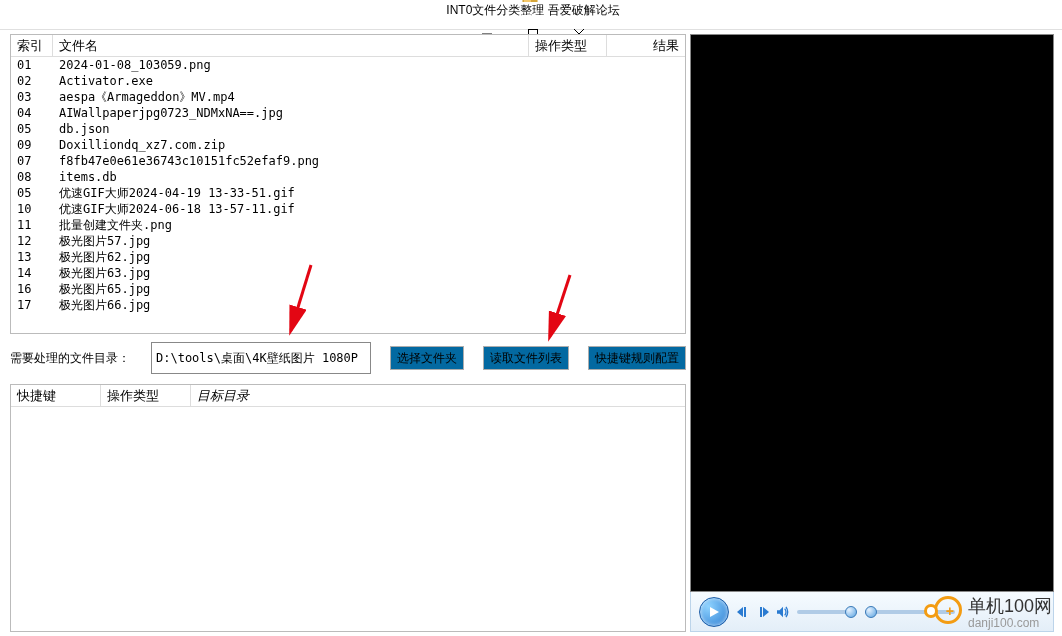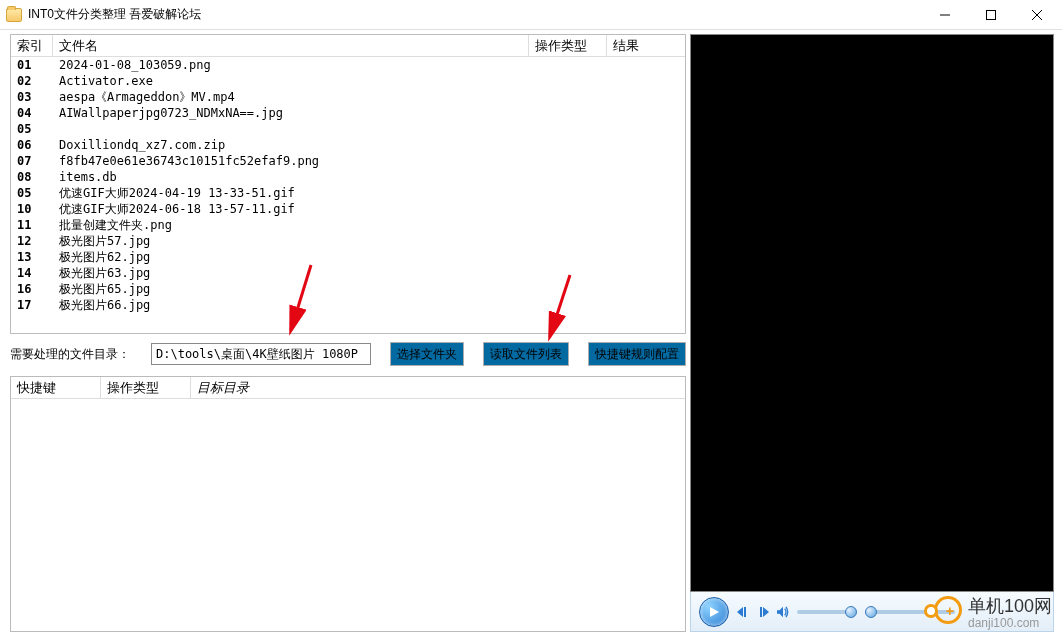--- a/index.html
+++ b/index.html
@@ -12,20 +12,21 @@
     height: 636px;
     position: relative;
   }
   .titlebar {
     height: 30px;
     background: #fff;
     border-bottom: 1px solid #e0e0e0;
     display: flex;
     align-items: center;
     padding: 0 2px 0 6px;
+    flex-direction: column;
   }
   .titlebar .folder-icon {
     width: 16px; height: 14px;
     background: linear-gradient(#ffe9a8,#f7c96b);
     border: 1px solid #d6a63a;
     border-radius: 2px;
     margin-right: 6px;
     position: relative;
   }
   .titlebar .folder-icon::before{
@@ -66,46 +67,46 @@
     line-height:21px;
   }
   .grid-header .col {
     border-right:1px solid #ddd;
     padding: 0 6px;
     background: #fff;
   }
   .col-idx { width:42px; }
   .col-name { flex:1; }
   .col-op { width:78px; }
-  .col-res { width:78px; border-right:none !important; }
+  .col-res { width:78px; border-right:none !important;text-align:right; }
 
   .grid-body {
     overflow-y: scroll;
     flex:1;
     font-family: "NSimSun","SimSun","Microsoft YaHei",monospace;
     font-size:12px;
   }
   .grid-row { display:flex; height:16px; line-height:16px; }
   .grid-row .cell { padding:0 6px; white-space:nowrap; overflow:hidden; }
-  .grid-row .cell.idx { width:42px;font-weight:bold; }
+  .grid-row .cell.idx { width:42px; }
   .grid-row .cell.name { flex:1; }
   .grid-row .cell.op { width:78px; }
   .grid-row .cell.res { width:60px; }
 
   
   .grid-body::-webkit-scrollbar { width:17px; background:#f0f0f0;}
   .grid-body::-webkit-scrollbar-thumb { background:#c1c1c1; }
   .grid-body::-webkit-scrollbar-button { background:#f0f0f0; height:17px; }
 
   .path-row {
     display:flex; align-items:center; margin-top:8px; gap:19px;
   }
   .path-row label { white-space:nowrap; margin-right:2px; font-size:12px;}
   .path-row input[type=text] {
-    flex:1; height:22px; border:1px solid #888; padding:6px 4px;
+    flex:1; height:32px; border:1px solid #888; padding:6px 4px;
     font-family: "NSimSun","SimSun",monospace; font-size:12px; background:#fff;
   }
   .btn {
     height:24px; padding:0 6px; background:#0369a1;
     border:1px solid #adadad; cursor:default; font-size:12px;
     display:inline-flex; align-items:center; justify-content:center;
   }
 
   .grid2-wrap {
     border:1px solid #bbb;
@@ -249,25 +250,26 @@
             <div class="cell res"></div>
           </div>
           <div class="grid-row">
             <div class="cell idx">04</div>
             <div class="cell name">AIWallpaperjpg0723_NDMxNA==.jpg</div>
             <div class="cell op"></div>
             <div class="cell res"></div>
           </div>
           <div class="grid-row">
             <div class="cell idx">05</div>
-            <div class="cell op"></div>
-            <div class="cell res"></div>
-          </div>
-          <div class="grid-row">
-            <div class="cell idx">06</div>
+            <div class="cell name">db.json</div>
+            <div class="cell op"></div>
+            <div class="cell res"></div>
+          </div>
+          <div class="grid-row">
+            <div class="cell idx">09</div>
             <div class="cell name">Doxilliondq_xz7.com.zip</div>
             <div class="cell op"></div>
             <div class="cell res"></div>
           </div>
           <div class="grid-row">
             <div class="cell idx">07</div>
             <div class="cell name">f8fb47e0e61e36743c10151fc52efaf9.png</div>
             <div class="cell op"></div>
             <div class="cell res"></div>
           </div>

